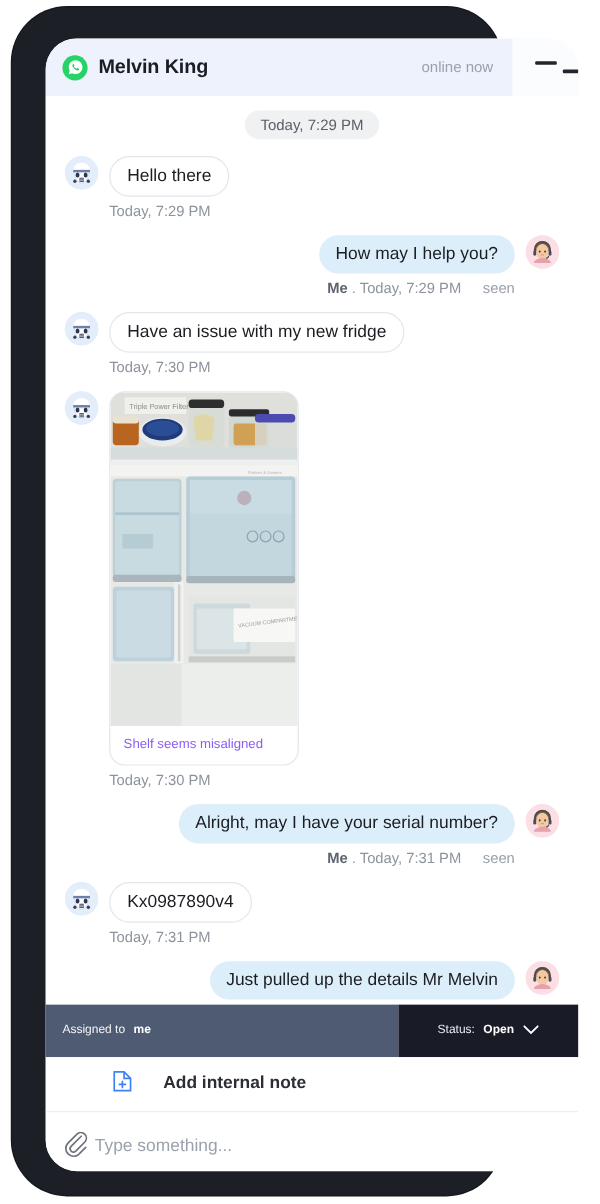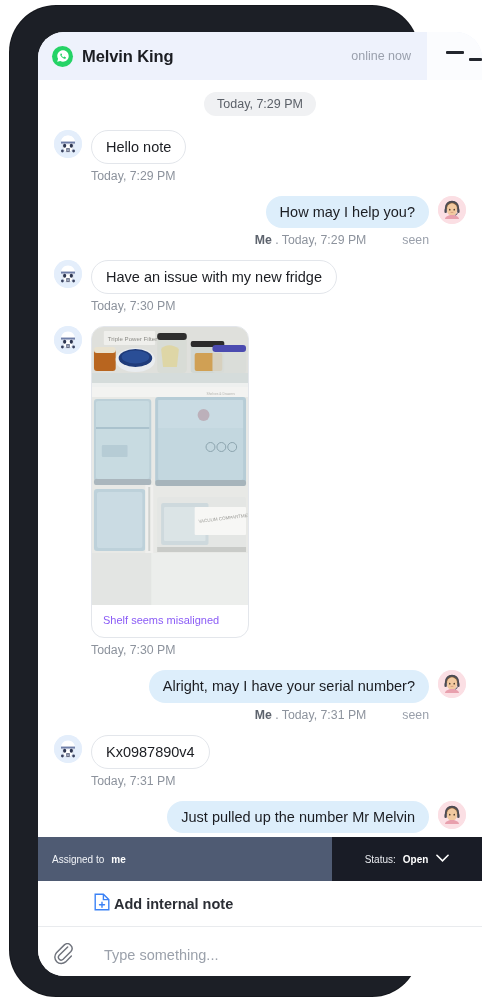--- a/index.html
+++ b/index.html
@@ -145,21 +145,21 @@
     font-size: 12.3px;
     color: #8d939d;
     margin: 5px 0 13px 37px;
   }
   .meta-out {
     font-size: 12.3px;
     color: #8d939d;
     margin: 5px 37px 13px 0;
     display: flex;
     justify-content: flex-end;
-    gap: 36px;
+    gap: 18px;
     align-items: baseline;
   }
   .meta-out .who { font-weight: bold; color: #5d636d; }
   .meta-out .seen { color: #9aa0ab; }
 
   
   .img-bubble {
     border: 1px solid #e3e6eb;
     border-radius: 13px;
     overflow: hidden;
@@ -216,33 +216,33 @@
     display: flex;
     align-items: center;
     padding: 0 16px;
     font-size: 14.5px;
     font-weight: bold;
     color: #2b2e35;
   }
   #add-note-action, #resolve-action {
     display: flex;
     align-items: center;
-    gap: 4px;
+    gap: 26px;
     padding-left: 40px;
   }
   #resolve-action { margin-left: auto; }
   .check-glyph { font-size: 17px; font-weight: normal; color: #2b2e35; }
 
   #composer {
     flex: 1 1 auto;
     background: #ffffff;
     display: flex;
     align-items: flex-start;
     padding: 16px 16px 0;
-    gap: 28px;
+    gap: 3px;
   }
   #composer-input {
     border: none;
     outline: none;
     font-family: "Liberation Sans", sans-serif;
     font-size: 14.5px;
     color: #2b2e35;
     background: transparent;
     flex: 1 1 auto;
     padding: 4px 0;
@@ -287,21 +287,21 @@
             <path d="M12 20h16c0 7-3.5 12-8 12s-8-5-8-12z" fill="#ffffff" stroke="#c9d3e4" stroke-width="0.8"></path>
             <ellipse cx="15.2" cy="22.5" rx="2.3" ry="3" fill="#2c3550"></ellipse>
             <ellipse cx="24.8" cy="22.5" rx="2.3" ry="3" fill="#2c3550"></ellipse>
             <path d="M17.5 26h5v5h-5z" fill="#39415e"></path>
             <rect x="18" y="27" width="4" height="1" fill="#c9d3e4"></rect>
             <rect x="18" y="29" width="4" height="1" fill="#c9d3e4"></rect>
             <circle cx="12" cy="30" r="2" fill="#39415e"></circle>
             <circle cx="28" cy="30" r="2" fill="#39415e"></circle>
           </svg>
         </span>
-        <div class="bubble in">Hello note</div>
+        <div class="bubble in">Hello there</div>
       </div>
       <div class="meta">Today, 7:29 PM</div>
 
       <div class="msg-row out">
         <div class="bubble out">How may I help you?</div>
         <span class="avatar out">
           <svg viewBox="0 0 40 40">
             <circle cx="20" cy="20" r="20" fill="#fbdfe4"></circle>
             <path d="M20 7c6 0 9 4 9 9v3h-18v-3c0-5 3-9 9-9z" fill="#8a6a42"></path>
             <path d="M13 17c0-5 3-8 7-8s7 3 7 8v4c0 4-3 7-7 7s-7-3-7-7z" fill="#f2c9a0"></path>
@@ -462,21 +462,21 @@
             <rect x="18" y="29" width="4" height="1" fill="#c9d3e4"></rect>
             <circle cx="12" cy="30" r="2" fill="#39415e"></circle>
             <circle cx="28" cy="30" r="2" fill="#39415e"></circle>
           </svg>
         </span>
         <div class="bubble in">Kx0987890v4</div>
       </div>
       <div class="meta">Today, 7:31 PM</div>
 
       <div class="msg-row out">
-        <div class="bubble out">Just pulled up the number Mr Melvin</div>
+        <div class="bubble out">Just pulled up the details Mr Melvin</div>
         <span class="avatar out">
           <svg viewBox="0 0 40 40">
             <circle cx="20" cy="20" r="20" fill="#fbdfe4"></circle>
             <path d="M20 7c6 0 9 4 9 9v3h-18v-3c0-5 3-9 9-9z" fill="#8a6a42"></path>
             <path d="M13 17c0-5 3-8 7-8s7 3 7 8v4c0 4-3 7-7 7s-7-3-7-7z" fill="#f2c9a0"></path>
             <path d="M13 16c1.5-4 5-5.5 7-5.5s5.5 1.5 7 5.5c0-5-3-7.5-7-7.5s-7 2.5-7 7.5z" fill="#7d5c38"></path>
             <ellipse cx="16.8" cy="19.5" rx="1.1" ry="1.3" fill="#4b3826"></ellipse>
             <ellipse cx="23.2" cy="19.5" rx="1.1" ry="1.3" fill="#4b3826"></ellipse>
             <path d="M11 20v-3a9 9 0 0 1 18 0v3" fill="none" stroke="#4b4b55" stroke-width="2.4"></path>
             <rect x="9.2" y="18.4" width="3.4" height="6" rx="1.6" fill="#4b4b55"></rect>

